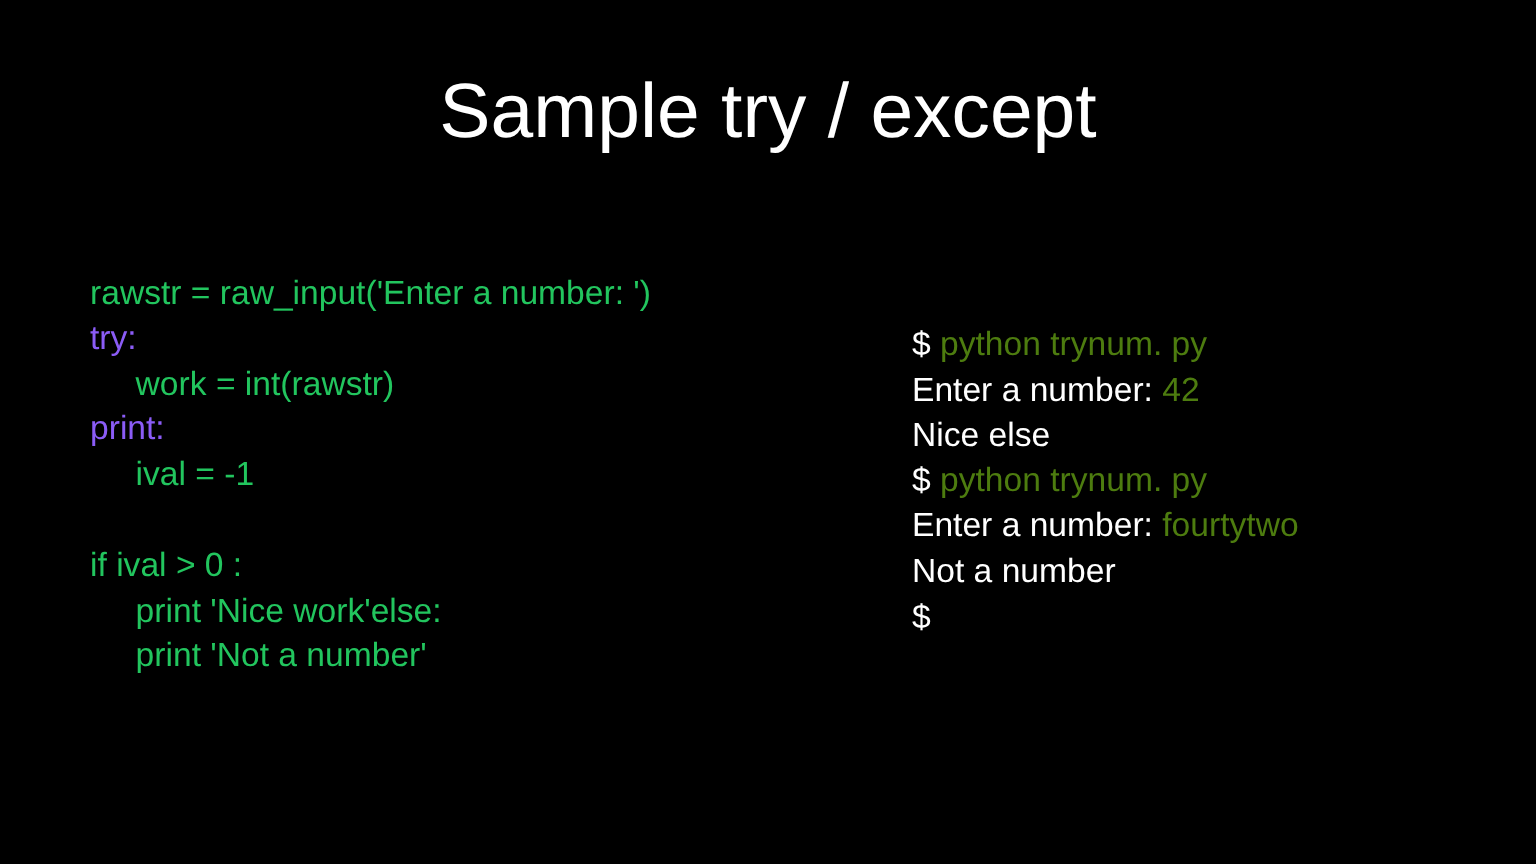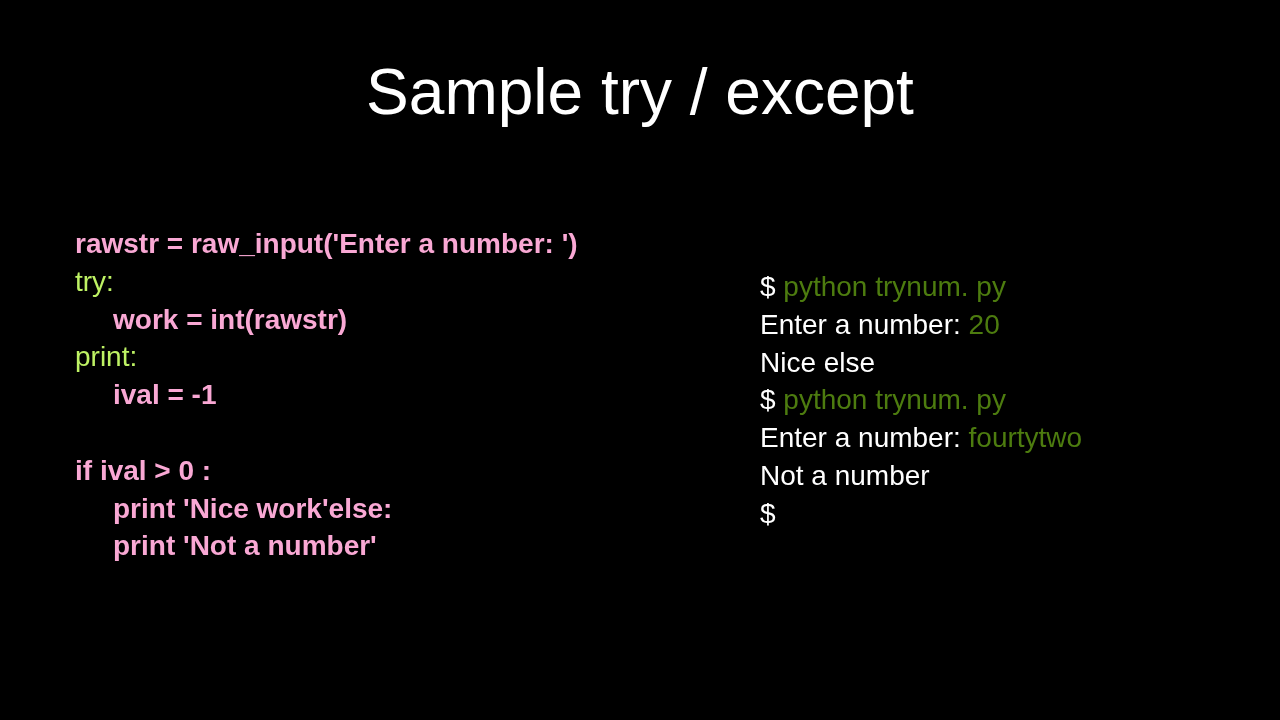--- a/index.html
+++ b/index.html
@@ -40,22 +40,22 @@
   .output-block {
     position: absolute;
     left: 760px;
     top: 268px;
     font-size: 28px;
     line-height: 1.35;
     white-space: pre;
     color: #ffffff;
     font-family: Arial, Helvetica, sans-serif;
   }
-  .green { color: #f9a8d4; font-weight: bold; }
-  .red   { color: #bef264; }
+  .green { color: #22c55e; }
+  .red   { color: #8b5cf6; }
   .white { color: #ffffff; }
   .yellow{ color: #4d7c0f; }
   .indent { display:inline-block; width: 38px; }
 </style>
 </head>
 <body>
 
 <div class="slide">
 
   <div class="title">Sample try / except</div>
@@ -64,20 +64,20 @@
 <span class="red">try:</span>
 <span class="indent"></span><span class="green">work = int(rawstr)</span>
 <span class="red">print:</span>
 <span class="indent"></span><span class="green">ival = -1</span>
 
 <span class="green">if ival &gt; 0 :</span>
 <span class="indent"></span><span class="green">print 'Nice work'</span><span class="green">else:</span>
 <span class="indent"></span><span class="green">print 'Not a number'</span></div>
 
   <div class="output-block"><span class="white">$ </span><span class="yellow">python trynum. py</span>
-<span class="white">Enter a number:</span><span class="yellow"> 20</span>
+<span class="white">Enter a number:</span><span class="yellow"> 42</span>
 <span class="white">Nice else</span>
 <span class="white">$ </span><span class="yellow">python trynum. py</span>
 <span class="white">Enter a number:</span><span class="yellow"> fourtytwo</span>
 <span class="white">Not a number</span>
 <span class="white">$</span></div>
 
 </div>
 
 </body></html>

